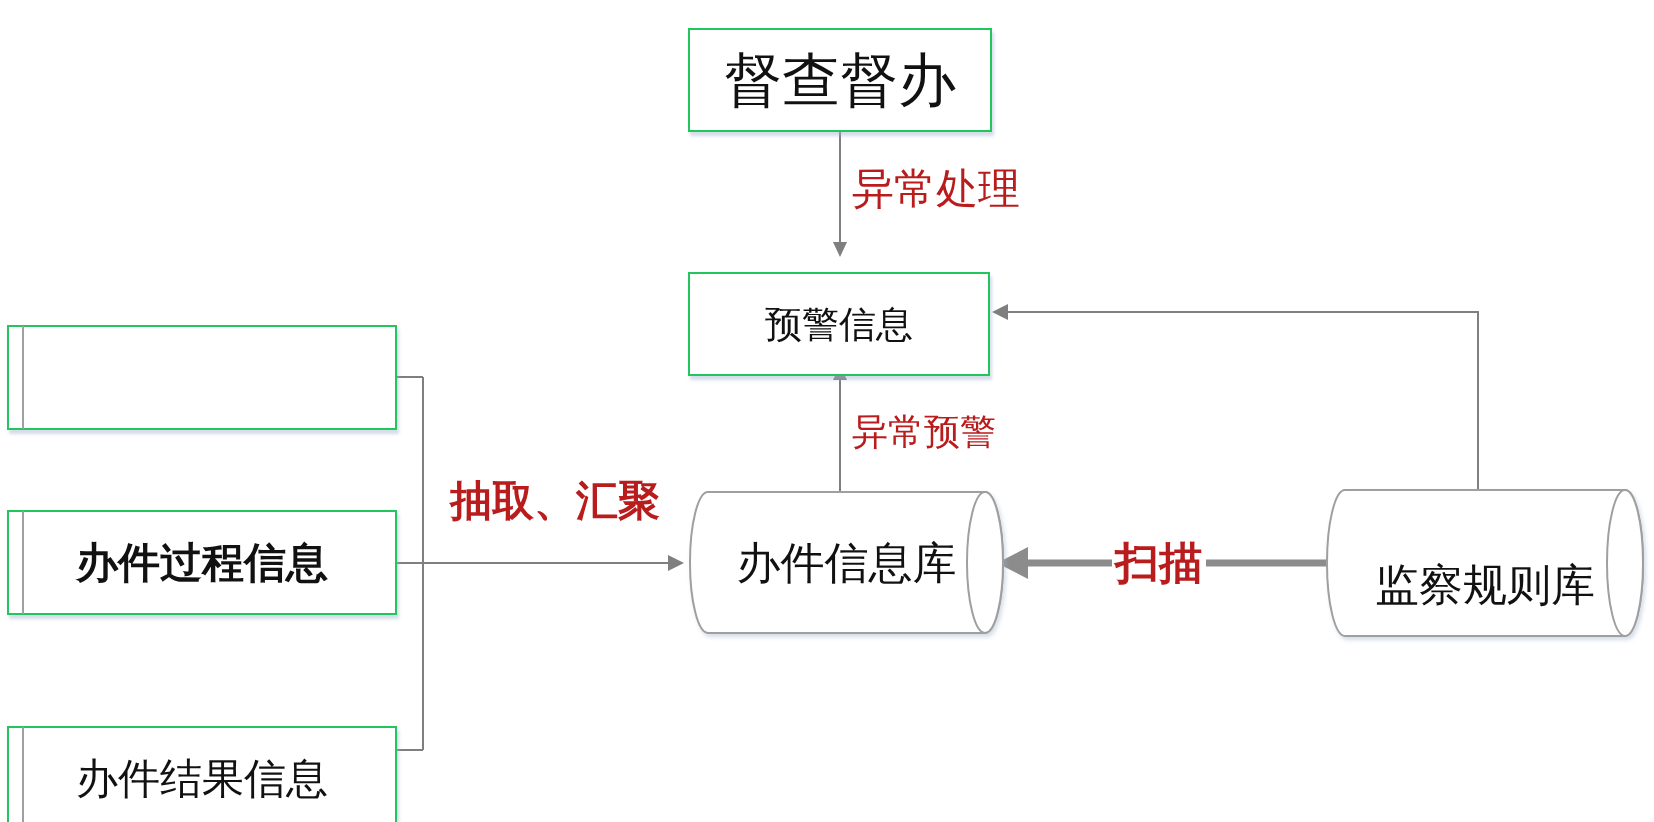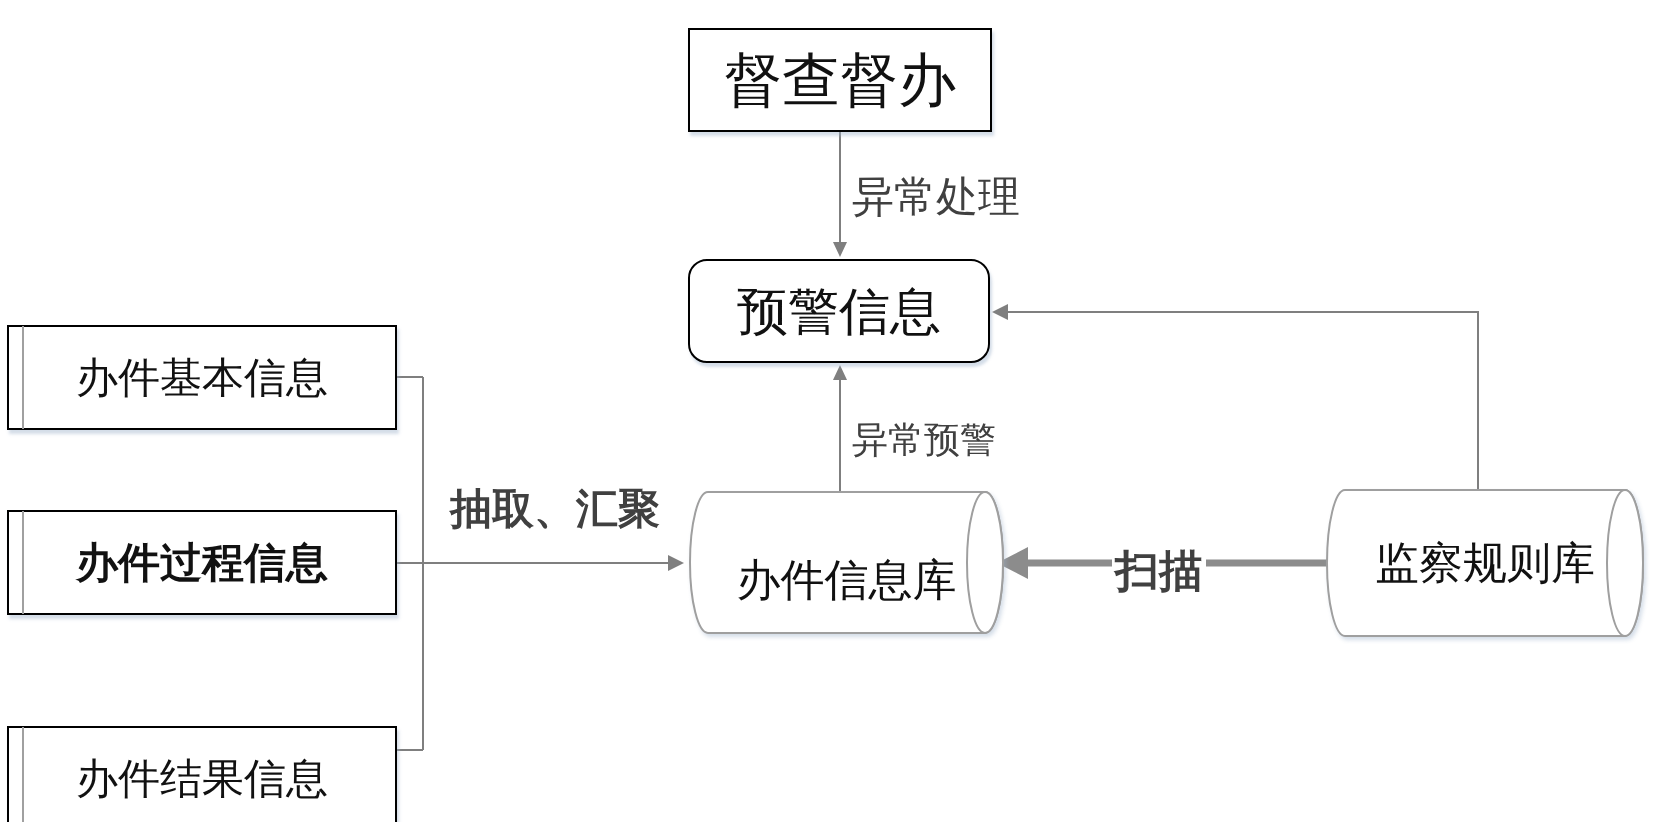--- a/index.html
+++ b/index.html
@@ -9,51 +9,50 @@
     background:#ffffff;
     font-family:"DejaVu Sans","Liberation Sans",sans-serif;
     color:#111111;
     overflow:hidden;
   }
   #wires { position:absolute; left:0; top:0; width:1654px; height:822px; }
 
   .node {
     position:absolute;
     background:#ffffff;
-    border:2px solid #000000;
+    border:2px solid #22c55e;
     box-shadow:2px 4px 3px rgba(160,180,205,0.45);
     display:flex; align-items:center; justify-content:center;
     white-space:nowrap;
     line-height:1;
   }
   .node-top     { left:688px; top:28px;  width:300px; height:100px; font-size:58px; }
-  .node-warning { left:688px; top:259px; width:298px; height:100px; font-size:51px;border-radius:19px; }
+  .node-warning { left:688px; top:272px; width:298px; height:100px; font-size:37px; }
   .side-box     { left:7px;   width:386px; height:101px; font-size:42px; }
   .side-box-1   { top:325px; }
   .side-box-2   { top:510px;font-weight:bold; }
   .side-box-3   { top:726px; }
   .stripe {
     position:absolute; left:13px; top:-1px; bottom:-1px; width:0;
     border-left:2px solid #a0a0a0;
   }
 
   .cyl-label {
     position:absolute;
     display:flex; align-items:center; justify-content:center;
     white-space:nowrap; line-height:1;
     font-size:44px;
   }
-  .cyl-label-1 { left:708px;  top:492px; width:277px; height:141px;margin-top:17px; }
-  .cyl-label-2 { left:1345px; top:490px; width:280px; height:146px; }
+  .cyl-label-1 { left:708px;  top:492px; width:277px; height:141px; }
+  .cyl-label-2 { left:1345px; top:512px; width:280px; height:146px; }
 
   .edge-label {
     position:absolute;
     white-space:nowrap; line-height:1;
-    color:#404040;
-    margin-top:8px;
+    color:#b91c1c;
   }
   .lbl-exception-handling { left:852px; top:168px; font-size:42px; }
   .lbl-exception-warning  { left:852px; top:414px; font-size:36px; }
   .lbl-extract-aggregate  { left:450px; top:480px; font-size:42px;font-weight:bold; }
   .lbl-scan               { left:1112px; top:541px; font-size:44px; background:#ffffff; padding:0 3px;font-weight:bold; }
 </style>
 </head>
 <body>
 
 <div id="canvas">
@@ -94,21 +93,20 @@
   <div class="node node-top">
     <span>督查督办</span>
   </div>
 
   <div class="node node-warning">
     <span>预警信息</span>
   </div>
 
   <div class="node side-box side-box-1">
     <span class="stripe"></span>
-    <span>办件基本信息</span>
   </div>
 
   <div class="node side-box side-box-2">
     <span class="stripe"></span>
     <span>办件过程信息</span>
   </div>
 
   <div class="node side-box side-box-3">
     <span class="stripe"></span>
     <span>办件结果信息</span>

